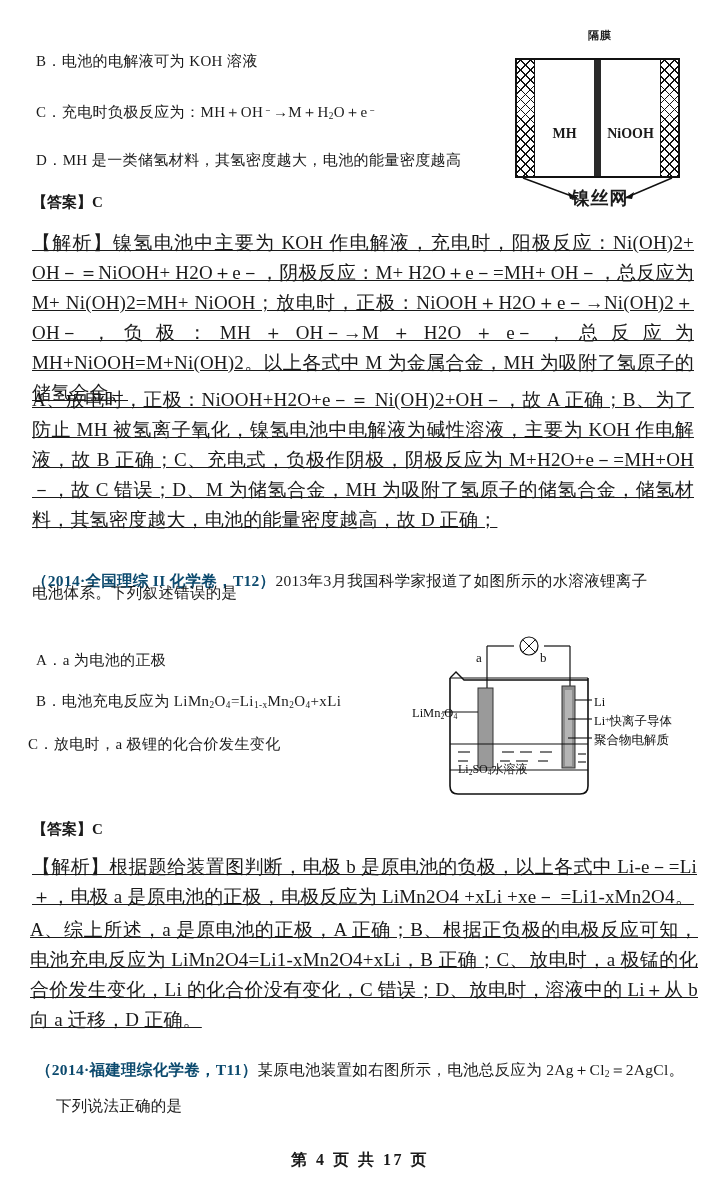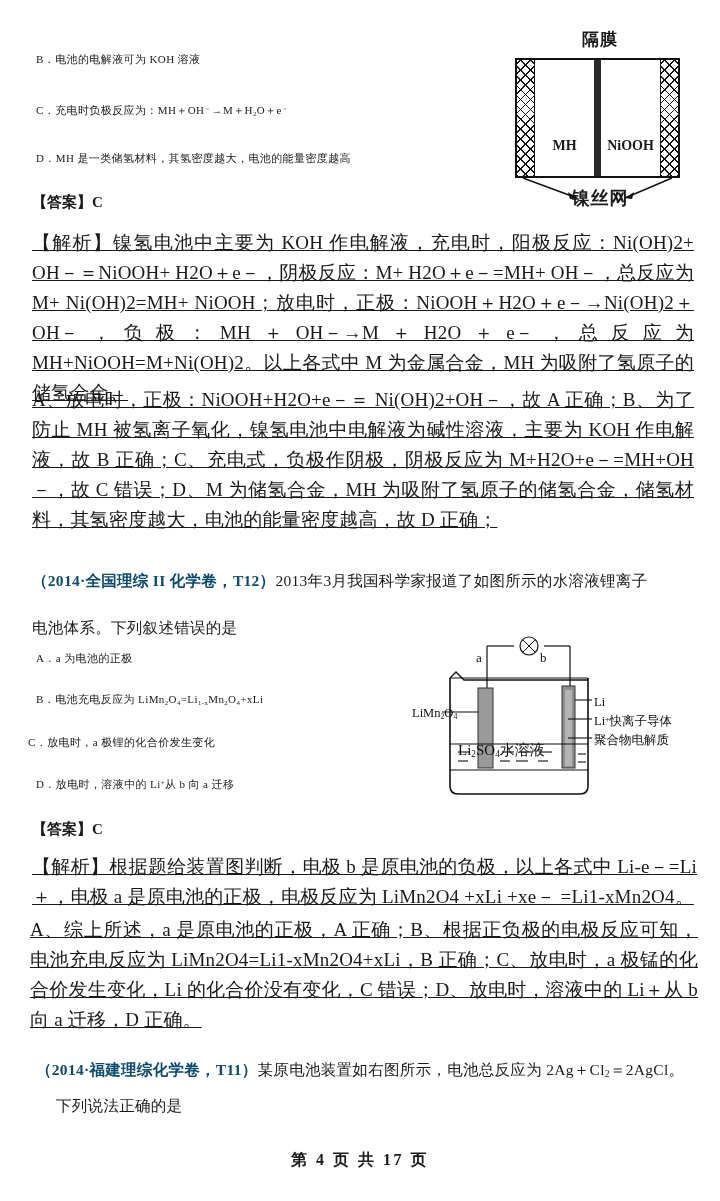--- a/index.html
+++ b/index.html
@@ -23,21 +23,21 @@
     padding: 0 30px;
   }
   
   .line {
     font-size: 15.5px;
     line-height: 1;
     letter-spacing: 0.3px;
     white-space: nowrap;
   }
   .opt {
-    font-size: 11px;
+    font-size: 15px;
     letter-spacing: 0.4px;
   }
   .para {
     font-size: 19px;
     line-height: 30px;
     letter-spacing: 0.2px;
     text-align: justify;
     text-decoration: underline;
   }
   .blue {
@@ -52,21 +52,21 @@
   #opt-b  { left: 36px;  top: 52px;  }
   #opt-c  { left: 36px;  top: 103px; }
   #opt-d  { left: 36px;  top: 151px; }
   #ans-1  { left: 32px;  top: 193px; font-weight: bold; font-size: 15px; }
 
   #analysis-1 { left: 32px; top: 228px; width: 662px; }
   #analysis-1b { left: 32px; top: 385px; width: 662px; }
 
   
   #q2-head  { left: 32px; top: 573px; width: 665px; }
-  #q2-l2    { left: 32px; top: 620px; }
+  #q2-l2    { left: 32px; top: 585px; }
   #q2-a     { left: 36px; top: 651px; }
   #q2-b     { left: 36px; top: 692px; }
   #q2-c     { left: 28px; top: 735px; }
   #q2-d     { left: 36px; top: 777px; }
   #ans-2    { left: 32px; top: 820px; font-weight: bold; font-size: 15px; }
   #analysis-2 { left: 32px; top: 852px; width: 665px; }
   #analysis-2b { left: 30px; top: 915px; width: 668px; }
 
   
   #q3-head { left: 36px; top: 1062px; width: 662px; }
@@ -86,21 +86,21 @@
     left: 505px;
     top: 28px;
     width: 190px;
     height: 180px;
   }
   #fig-nimh .fig-top-label {
     position: absolute;
     left: 50%;
     top: 0;
     transform: translateX(-50%);
-    font-size: 17px;
+    font-size: 11px;
     font-weight: bold;
     letter-spacing: 1px;
   }
   #fig-nimh .cell-box {
     position: absolute;
     left: 10px;
     top: 30px;
     width: 165px;
     height: 120px;
     border: 2px solid #111;
@@ -115,21 +115,21 @@
       repeating-linear-gradient(-45deg, #111 0 1.2px, transparent 1.2px 7px);
     border-right: 1px solid #111;
   }
   .mesh.right { border-right: none; border-left: 1px solid #111; }
   .half {
     flex: 1;
     position: relative;
     display: flex;
     align-items: flex-end;
     justify-content: center;
-    padding-bottom: 22px;
+    padding-bottom: 34px;
     font-size: 14px;
     font-weight: bold;
     font-family: "Liberation Serif", serif;
   }
   .divider {
     width: 7px;
     background: #2a2a2a;
   }
   #fig-nimh .bottom-label {
     position: absolute;
@@ -156,21 +156,21 @@
     font-family: "Liberation Serif", serif;
     white-space: nowrap;
     color: #111;
   }
   #fig-li .lbl-a  { left: 64px;  top: 22px; font-size: 13px; }
   #fig-li .lbl-b  { left: 128px; top: 22px; font-size: 13px; }
   #fig-li .lbl-limn { left: 0px;   top: 78px; }
   #fig-li .lbl-li   { left: 182px; top: 67px; }
   #fig-li .lbl-cond { left: 182px; top: 85px; }
   #fig-li .lbl-poly { left: 182px; top: 104px; }
-  #fig-li .lbl-sol  { left: 46px;  top: 113px; font-size: 15px; }
+  #fig-li .lbl-sol  { left: 46px;  top: 133px; font-size: 12px; }
 </style>
 </head>
 <body>
 
 <div class="page">
 
   <div class="abs opt" id="opt-b">B．电池的电解液可为 KOH 溶液</div>
 
   <div class="abs opt" id="opt-c">
     <span>C．充电时负极反应为：MH＋OH</span><sup>－</sup><span>→M＋H</span><sub>2</sub><span>O＋e</span><sup>－</sup>
@@ -216,23 +216,20 @@
   <div class="abs line" id="q2-l2">电池体系。下列叙述错误的是</div>
 
   <div class="abs opt" id="q2-a">A．a 为电池的正极</div>
 
   <div class="abs opt" id="q2-b">
     <span>B．电池充电反应为 LiMn</span><sub>2</sub><span>O</span><sub>4</sub><span>=Li</span><sub>1-x</sub><span>Mn</span><sub>2</sub><span>O</span><sub>4</sub><span>+xLi</span>
   </div>
 
   <div class="abs opt" id="q2-c">C．放电时，a 极锂的化合价发生变化</div>
 
-  <div class="abs opt" id="q2-d">
-    <span>D．放电时，溶液中的 Li</span><sup>+</sup><span>从 b 向 a 迁移</span>
-  </div>
 
   <div class="abs" id="ans-2">【答案】C</div>
 
   <div class="abs para" id="analysis-2">【解析】根据题给装置图判断，电极 b 是原电池的负极，以上各式中 Li-e－=Li＋，电极 a 是原电池的正极，电极反应为 LiMn2O4 +xLi +xe－ =Li1-xMn2O4。</div>
 
   <div class="abs para" id="analysis-2b">A、综上所述，a 是原电池的正极，A 正确；B、根据正负极的电极反应可知，电池充电反应为 LiMn2O4=Li1-xMn2O4+xLi，B 正确；C、放电时，a 极锰的化合价发生变化，Li 的化合价没有变化，C 错误；D、放电时，溶液中的 Li＋从 b 向 a 迁移，D 正确。</div>
 
   <div class="abs" id="fig-li">
     <svg width="300" height="185">
 

